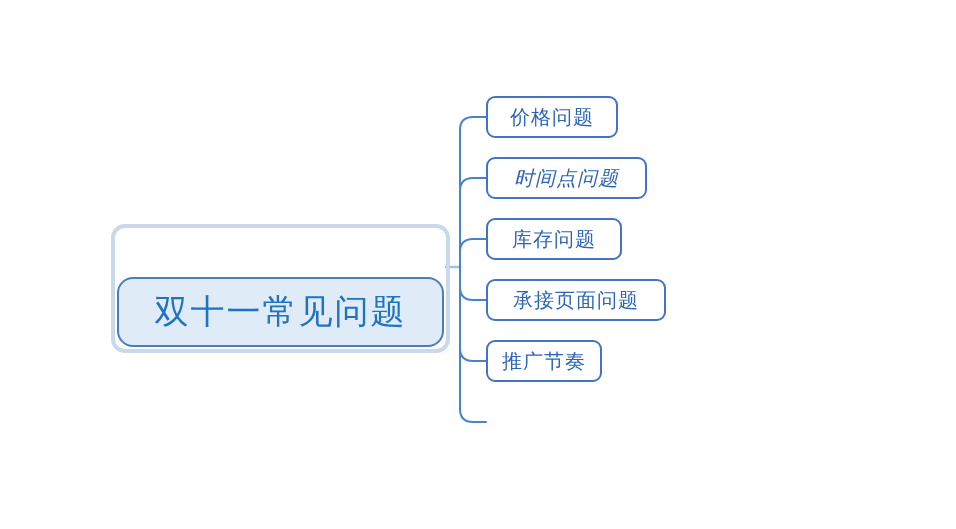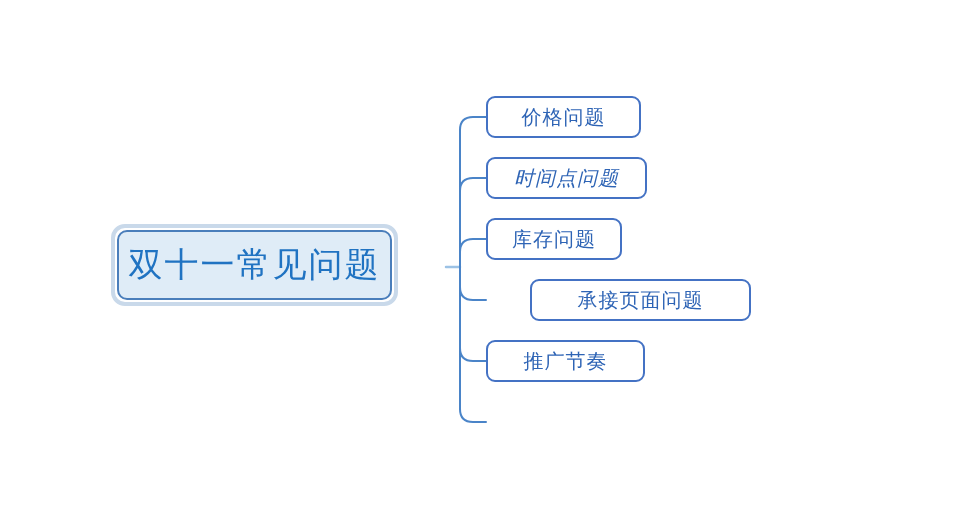--- a/index.html
+++ b/index.html
@@ -32,33 +32,34 @@
   .root-halo {
     position: absolute;
     left: 111px;
     top: 224px;
     border: 4px solid var(--root-halo, #c9d9ea);
     border-radius: 14px;
     padding: 2px;
     background: transparent;
   }
   .root-node {
-    width: 275px;
+    width: 327px;
     height: 70px;
     border: 2px solid var(--root-border, #4a7ebb);
-    border-radius: 10px;
+    border-radius: 16px;
     background: var(--root-fill, #dfecf7);
     color: var(--root-text, #2073c2);
     font-size: 34px;
     letter-spacing: 2px;
     display: flex;
     align-items: center;
     justify-content: center;
     box-sizing: border-box;
     white-space: nowrap;
+    margin-top: 47px;
   }
   .child-node {
     position: absolute;
     left: 486px;
     height: 42px;
     border: 2px solid var(--child-border, #4472c4);
     border-radius: 9px;
     background: var(--child-fill, #ffffff);
     color: var(--child-text, #2e64b5);
     font-size: 20px;
@@ -85,34 +86,34 @@
     <path d="M 460 348 Q 460 361 473 361 H 486"></path>
     <path d="M 460 409 Q 460 422 473 422 H 486"></path>
   </svg>
 
   <div class="root-halo">
     <div class="root-node">
       <span>双十一常见问题</span>
     </div>
   </div>
 
-  <div class="child-node" style="top:96px; width:155px;">
+  <div class="child-node" style="top:96px; width:132px;">
     <span>价格问题</span>
   </div>
 
   <div class="child-node" style="top:157px; width:161px;font-style:italic;">
     <span>时间点问题</span>
   </div>
 
   <div class="child-node" style="top:218px; width:136px;">
     <span>库存问题</span>
   </div>
 
-  <div class="child-node" style="top:279px; width:221px;margin-left:44px;">
+  <div class="child-node" style="top:279px; width:180px;">
     <span>承接页面问题</span>
   </div>
 
-  <div class="child-node" style="top:340px; width:159px;">
+  <div class="child-node" style="top:340px; width:116px;">
     <span>推广节奏</span>
   </div>
 
 
 </div>
 
 </body></html>

